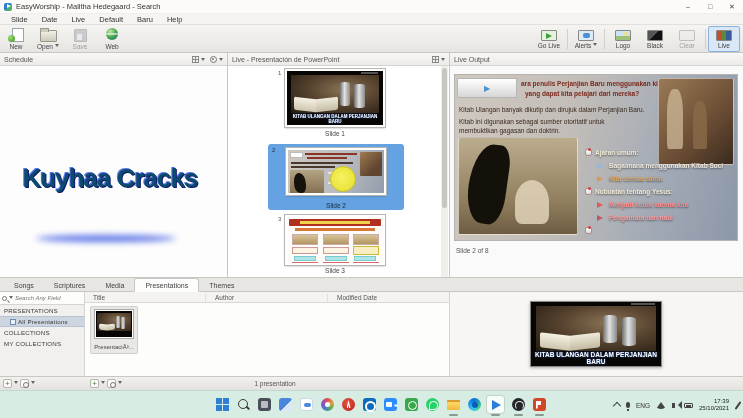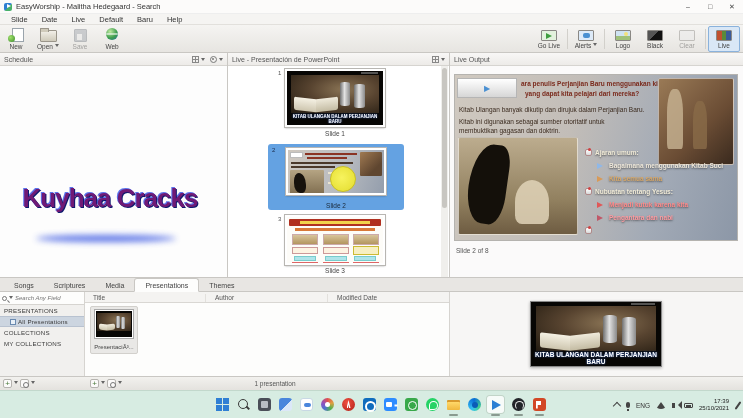--- a/index.html
+++ b/index.html
@@ -52,21 +52,21 @@
   .main{position:absolute;left:0;top:53px;width:743px;height:224px}
   .panel{position:absolute;top:0;height:224px;background:#fdfdfd;border-right:1px solid #c9c7c3}
   .phead{height:13px;background:linear-gradient(#f8f7f6,#edebe8);border-bottom:1px solid #d6d4d0;display:flex;align-items:center;font-size:7px;color:#555;padding:0 4px}
   .phead .sp{flex:1}
   .hgrid{width:7px;height:7px;border:1px solid #888;background:linear-gradient(to right,transparent 44%,#888 44% 56%,transparent 56%),linear-gradient(to bottom,transparent 44%,#888 44% 56%,transparent 56%);margin-right:2px}
   .hgear{width:7px;height:7px;border:1.5px solid #7a7a7a;border-radius:50%;margin:0 2px 0 5px;position:relative}
   .hgear::after{content:"";position:absolute;left:1px;top:1px;width:2px;height:2px;background:#7a7a7a;border-radius:50%}
   .harr{width:0;height:0;border:2.5px solid transparent;border-top:3px solid #666;margin-top:3px}
 
   .p-sched{left:0;width:228px}
-  .watermark{position:absolute;left:12px;top:132px;width:196px;text-align:center;font-weight:bold;font-size:26px;letter-spacing:-1px;color:#701a75;text-shadow:1px 1px 0 #0d1a6e,-1px -1px 0 #5a74ec;line-height:26px}
+  .watermark{position:absolute;left:12px;top:112px;width:196px;text-align:center;font-weight:bold;font-size:26px;letter-spacing:-1px;color:#0c4a6e;text-shadow:1px 1px 0 #0d1a6e,-1px -1px 0 #5a74ec;line-height:26px}
   .watermark .com{display:block;text-align:right;font-size:9px;letter-spacing:0;margin-top:-2px;padding-right:8px}
   .wm-glow{position:absolute;left:36px;top:182px;width:140px;height:7px;background:#2a4ae0;border-radius:50%;filter:blur(3px);opacity:.75}
 
   .p-list{left:228px;width:222px;background:#fff}
   .slide-num{position:absolute;font-size:6px;color:#555}
   .thumb{position:absolute;border:2px solid #fff;outline:1px solid #b8b6b2;box-shadow:0 1px 2px rgba(0,0,0,.35);overflow:hidden;background:#000}
   .scap{position:absolute;font-size:6.5px;color:#444;text-align:center}
   .sel2{position:absolute;left:40px;top:78px;width:136px;height:66px;background:#64a2e2;border-radius:3px}
   .sel2 .scap{color:#1a2a3a;left:0;right:0;bottom:1px}
   .vscroll{position:absolute;right:1px;top:0;width:7px;bottom:0;background:#f0efec}

